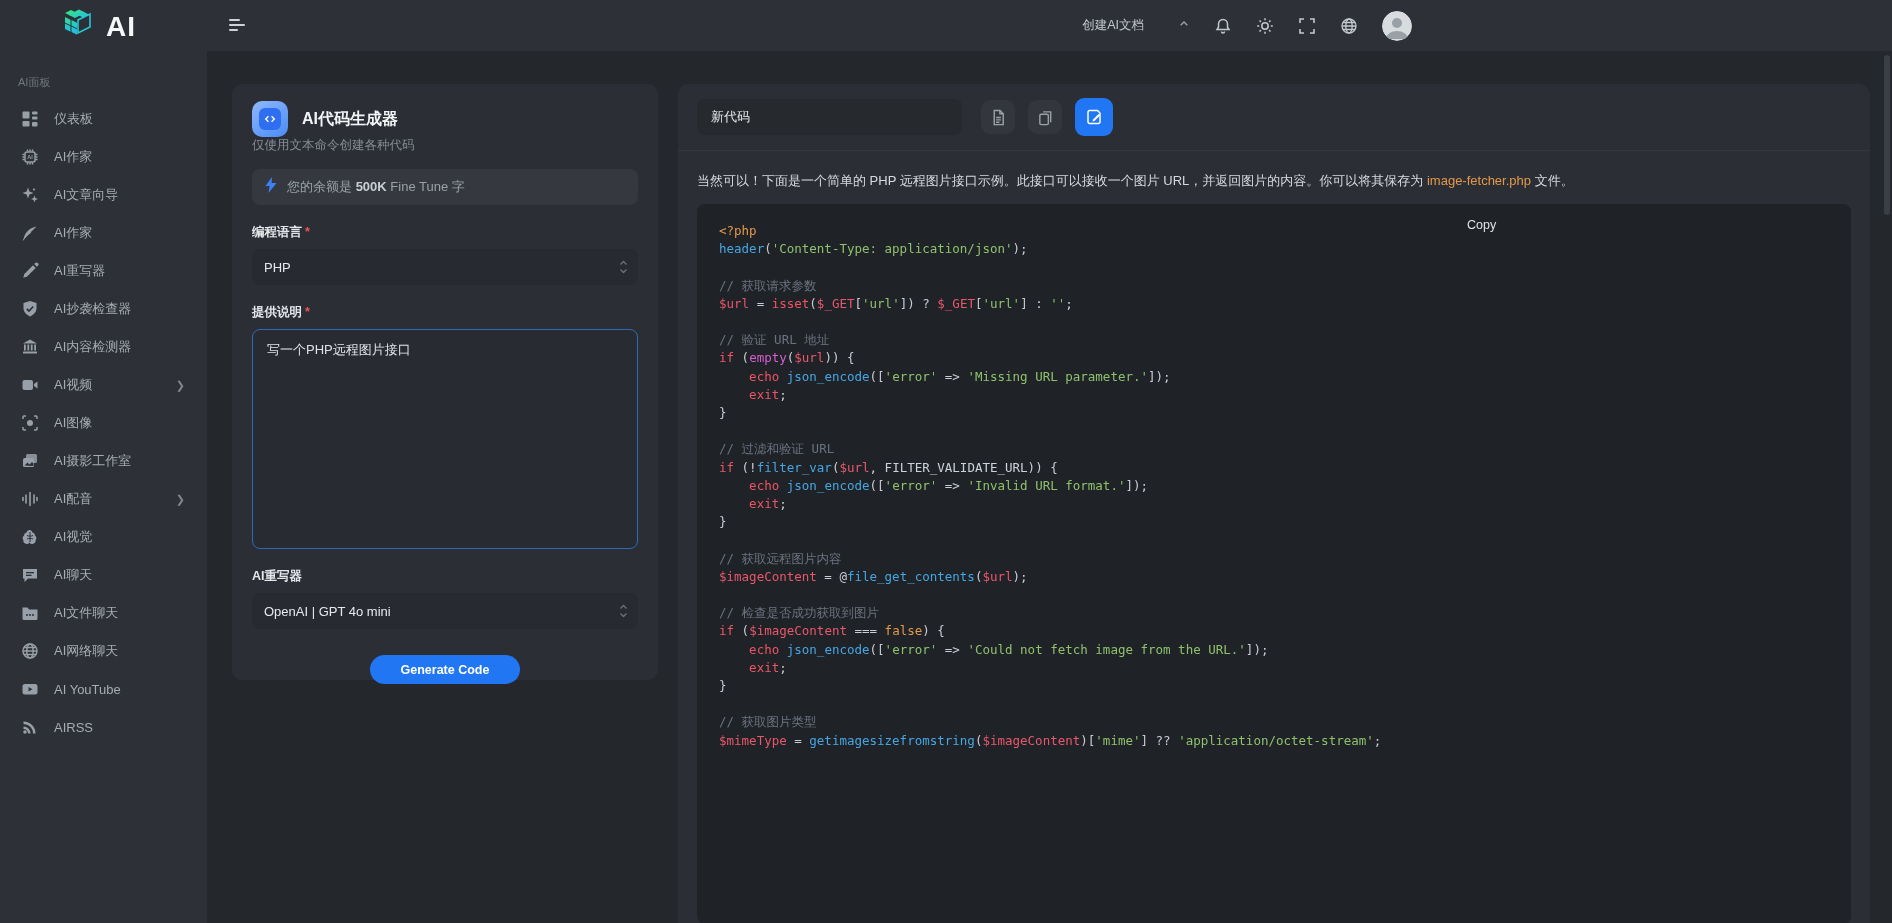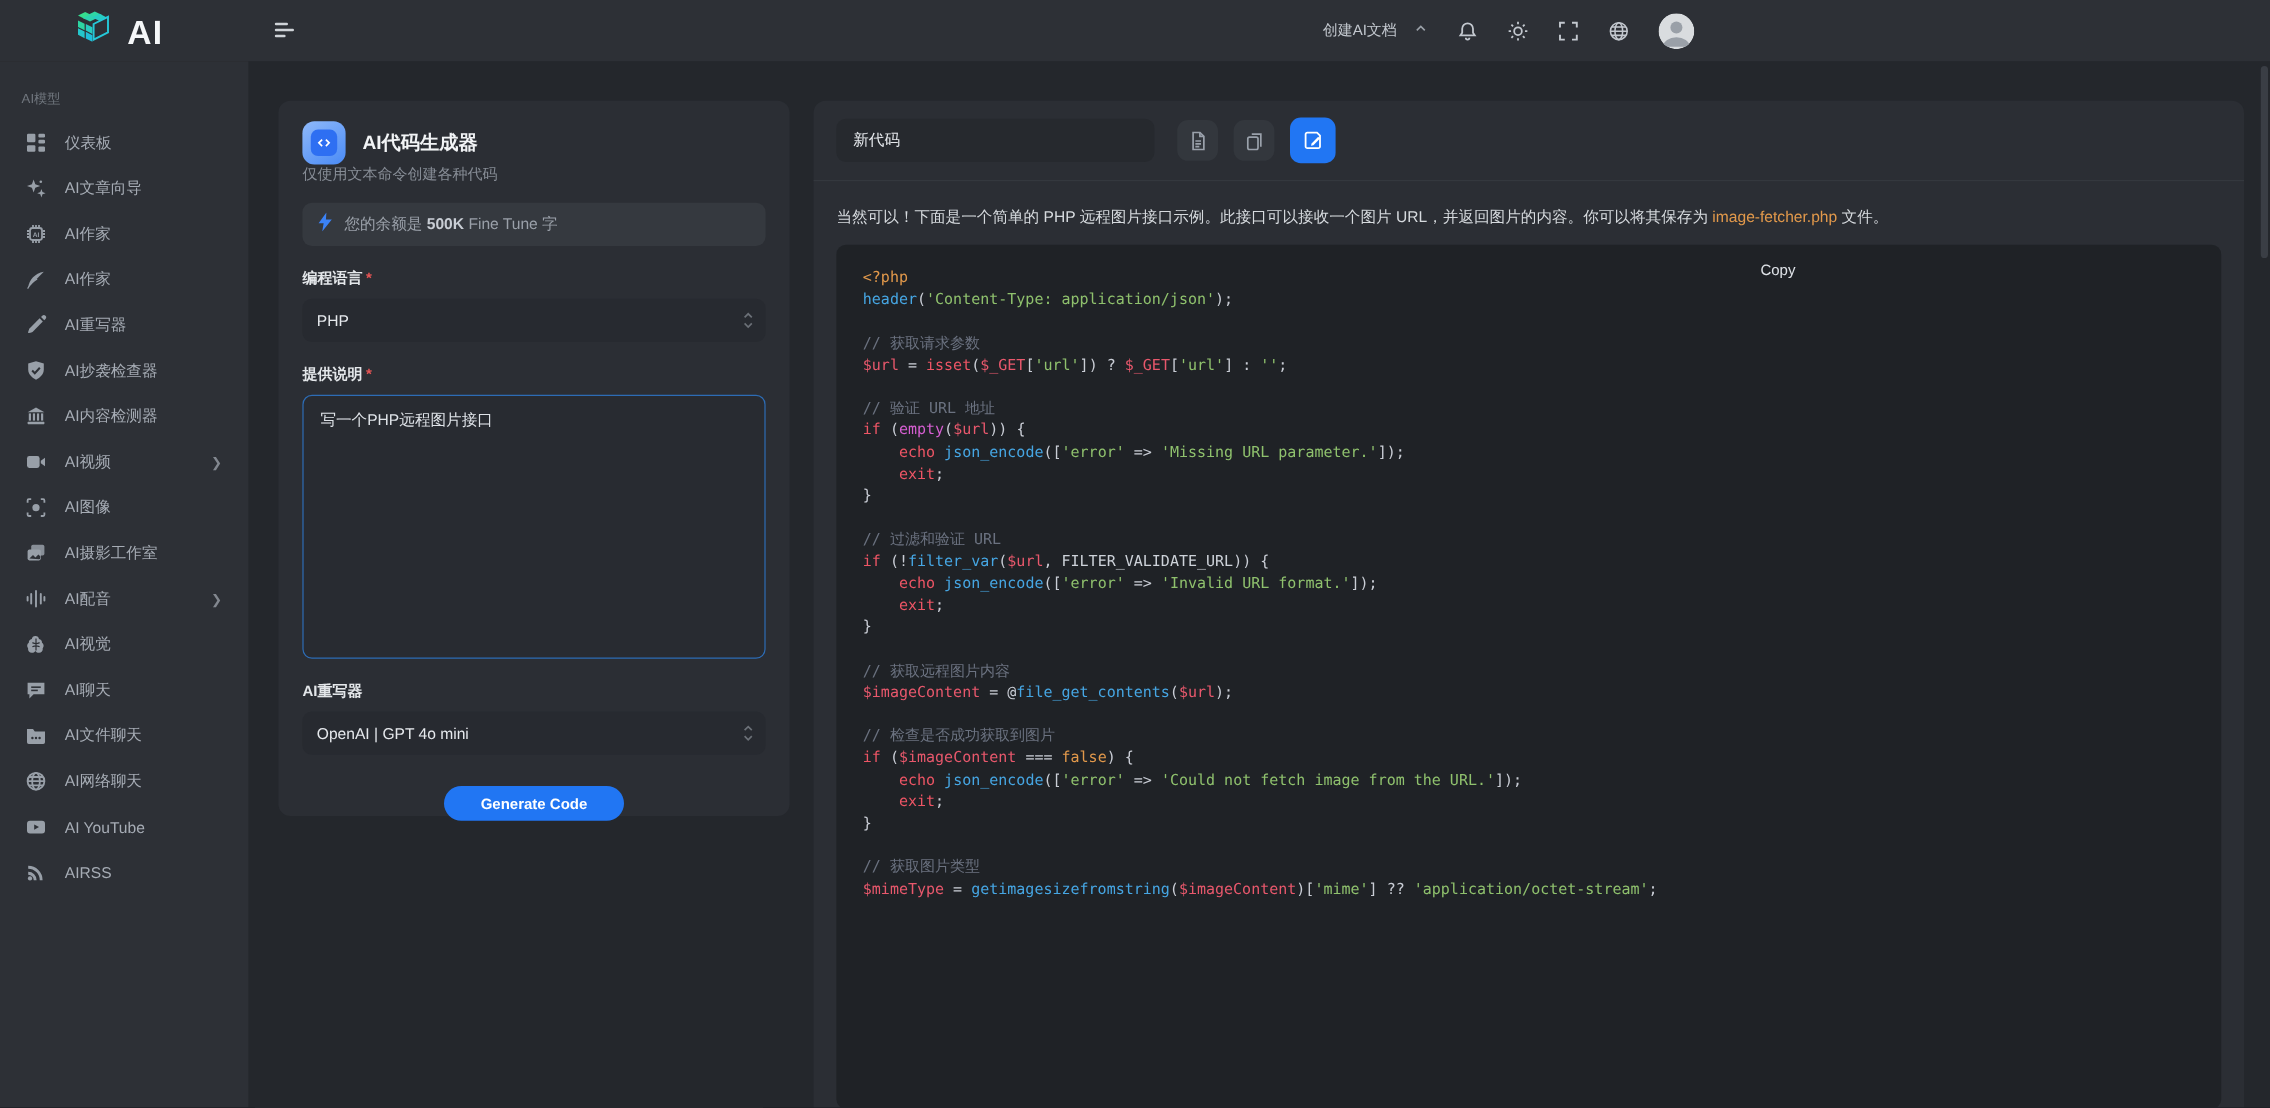--- a/index.html
+++ b/index.html
@@ -8,21 +8,21 @@
   #stage { position:relative; width:1892px; height:923px; overflow:hidden; background:#24272c; }
 
   
   .navbar { position:absolute; top:0; left:0; width:1892px; height:51px; background:#2d3036; z-index:5; }
   .brand { position:absolute; left:58px; top:5px; display:flex; align-items:center; gap:8px; }
   .brand-text { color:#f5f7f9; font-size:28px; font-weight:bold; letter-spacing:1px; }
   .hamburger { position:absolute; left:229px; top:14px; width:22px; height:22px; display:flex; flex-direction:column; justify-content:center; gap:3px; cursor:pointer; }
   .hamburger i { display:block; height:2px; background:#cfd3d8; border-radius:2px; }
   .hamburger i:nth-child(1){ width:11px; } .hamburger i:nth-child(2){ width:16px; } .hamburger i:nth-child(3){ width:9px; }
   .nav-right { position:absolute; right:480px; top:0; height:51px; display:flex; align-items:center; gap:24px; }
-  .nav-link { display:flex; align-items:center; gap:14px; color:#c3c8cf; font-size:12.5px; cursor:pointer; }
+  .nav-link { display:flex; align-items:center; gap:34px; color:#c3c8cf; font-size:12.5px; cursor:pointer; }
   .nav-icon { width:18px; height:18px; color:#c3c8cf; cursor:pointer; display:block; }
   .avatar { width:30px; height:30px; border-radius:50%; overflow:hidden; cursor:pointer; }
 
   
   .sidebar { position:absolute; top:51px; left:0; width:207px; height:872px; background:#2d3036; overflow:hidden; }
   .side-section { padding:24px 0 10px 18px; color:#70767e; font-size:11px; }
   .side-item { height:38px; display:flex; align-items:center; padding-left:21px; cursor:pointer; position:relative; }
   .side-item .ic { width:18px; height:18px; color:#989fa8; flex:0 0 18px; }
   .side-item .lb { margin-left:15px; color:#a6acb5; font-size:13px; white-space:nowrap; }
   .side-item .chev { position:absolute; right:22px; color:#82878f; font-size:11px; }
@@ -144,49 +144,49 @@
         <svg width="30" height="30" viewBox="0 0 30 30">
           <circle cx="15" cy="15" r="15" fill="#d9dcdf"></circle>
           <circle cx="15" cy="12" r="5" fill="#9aa0a8"></circle>
           <path d="M4 28a11 8 0 0 1 22 0z" fill="#9aa0a8"></path>
         </svg>
       </span>
     </div>
   </div>
 
   <div class="sidebar">
-    <div class="side-section">AI模型</div>
+    <div class="side-section">AI面板</div>
     <div id="side-items">
         <div class="side-item">
           <span class="ic"><svg viewBox="0 0 18 18">
               <g fill="currentColor">
                 <rect x="1.5" y="1.5" width="7" height="7" rx="1"></rect>
                 <rect x="11" y="1.5" width="5.5" height="3" rx="1"></rect>
                 <rect x="11" y="6.5" width="5.5" height="3" rx="1"></rect>
                 <rect x="1.5" y="11" width="7" height="5.5" rx="1"></rect>
                 <rect x="11" y="12" width="5.5" height="4.5" rx="1"></rect>
               </g>
             </svg></span>
           <span class="lb">仪表板</span>
         </div>
         <div class="side-item">
-          <span class="ic"><svg viewBox="0 0 18 18" fill="currentColor">
-              <path d="M7 1.5l1.4 4.1 4.1 1.4-4.1 1.4L7 12.5 5.6 8.4 1.5 7l4.1-1.4z"></path>
-              <path d="M13.5 9.5l.9 2.6 2.6.9-2.6.9-.9 2.6-.9-2.6-2.6-.9 2.6-.9z"></path>
-              <circle cx="13" cy="3.5" r="1.1"></circle>
-            </svg></span>
-          <span class="lb">AI文章向导</span>
-        </div>
-        <div class="side-item">
           <span class="ic"><svg viewBox="0 0 18 18" fill="none" stroke="currentColor" stroke-width="1.5">
               <rect x="4" y="4" width="10" height="10" rx="2"></rect>
               <path d="M6.5 1.5v2M9 1.5v2M11.5 1.5v2M6.5 14.5v2M9 14.5v2M11.5 14.5v2M1.5 6.5h2M1.5 9h2M1.5 11.5h2M14.5 6.5h2M14.5 9h2M14.5 11.5h2"></path>
               <text x="9" y="11.3" font-size="5.5" font-weight="bold" fill="currentColor" stroke="none" text-anchor="middle" font-family="Liberation Sans,sans-serif">AI</text>
             </svg></span>
           <span class="lb">AI作家</span>
+        </div>
+        <div class="side-item">
+          <span class="ic"><svg viewBox="0 0 18 18" fill="currentColor">
+              <path d="M7 1.5l1.4 4.1 4.1 1.4-4.1 1.4L7 12.5 5.6 8.4 1.5 7l4.1-1.4z"></path>
+              <path d="M13.5 9.5l.9 2.6 2.6.9-2.6.9-.9 2.6-.9-2.6-2.6-.9 2.6-.9z"></path>
+              <circle cx="13" cy="3.5" r="1.1"></circle>
+            </svg></span>
+          <span class="lb">AI文章向导</span>
         </div>
         <div class="side-item">
           <span class="ic"><svg viewBox="0 0 18 18" fill="currentColor">
               <path d="M2.5 15.5c.8-6.5 5.5-11.5 13-13--1 5.5-4.5 9.5-10.5 11z"></path>
               <path d="M2 16.5c2-3.5 5-6.5 8-8" stroke="currentColor" stroke-width="1" fill="none"></path>
             </svg></span>
           <span class="lb">AI作家</span>
         </div>
         <div class="side-item">
           <span class="ic"><svg viewBox="0 0 18 18" fill="currentColor">

